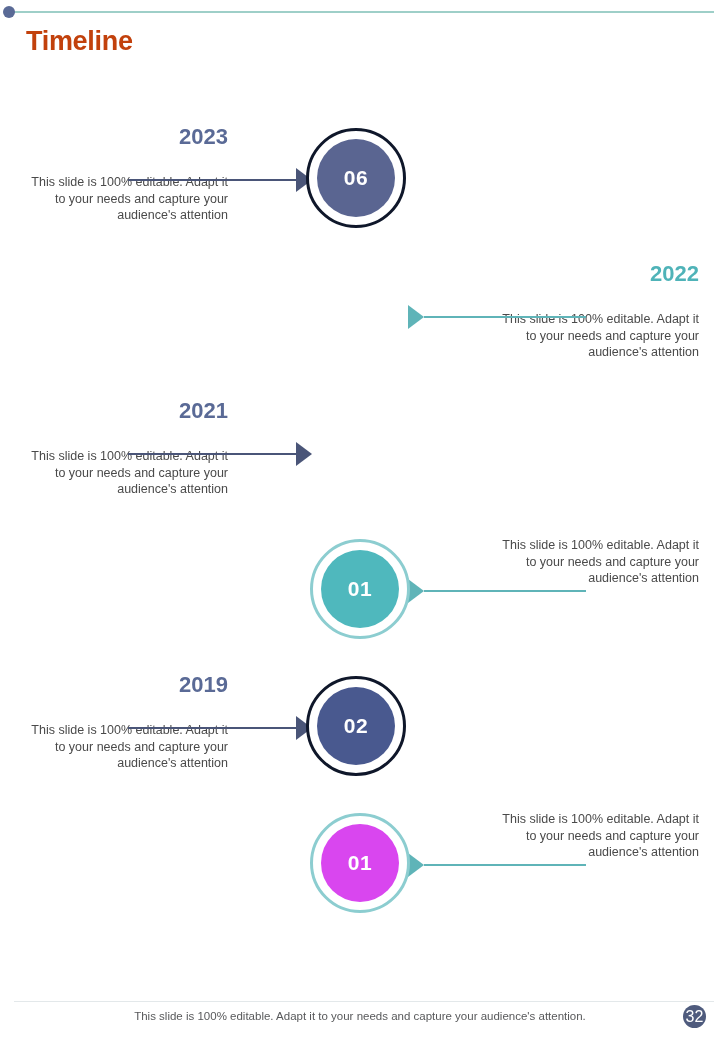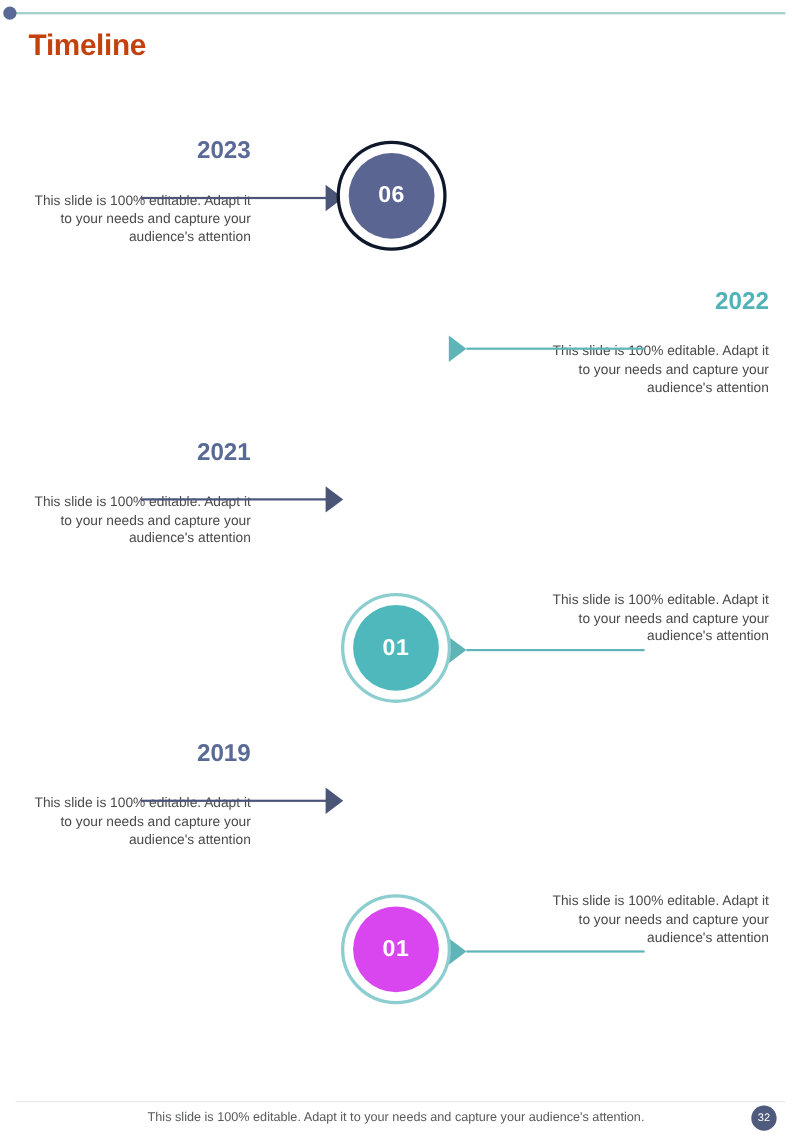--- a/index.html
+++ b/index.html
@@ -175,21 +175,21 @@
   }
   .page-badge {
     position: absolute;
     right: 14px;
     bottom: 12px;
     width: 23px;
     height: 23px;
     border-radius: 50%;
     background: #4f5b7d;
     color: #ffffff;
-    font-size: 10px;
+    font-size: 16px;
     display: flex;
     align-items: center;
     justify-content: center;
   }
 </style>
 </head>
 <body>
 
 <div class="top-rule"></div>
 <div class="top-dot"></div>
@@ -235,20 +235,23 @@
       <div class="node-inner" style="background:#4fb8bd">01</div>
     </div>
     <div class="txtblock">
       <div class="body-text">This slide is 100% editable. Adapt it to your needs and capture your audience's attention</div>
     </div>
   </div>
 
   <div class="tl-item left">
     <div class="connector"></div>
     <div class="arrow"></div>
+    <div class="node">
+      <div class="node-inner" style="background:#49598f">02</div>
+    </div>
     <div class="txtblock">
       <div class="year">2019</div>
       <div class="body-text">This slide is 100% editable. Adapt it to your needs and capture your audience's attention</div>
     </div>
   </div>
 
   <div class="tl-item right">
     <div class="connector"></div>
     <div class="arrow"></div>
     <div class="node teal">

